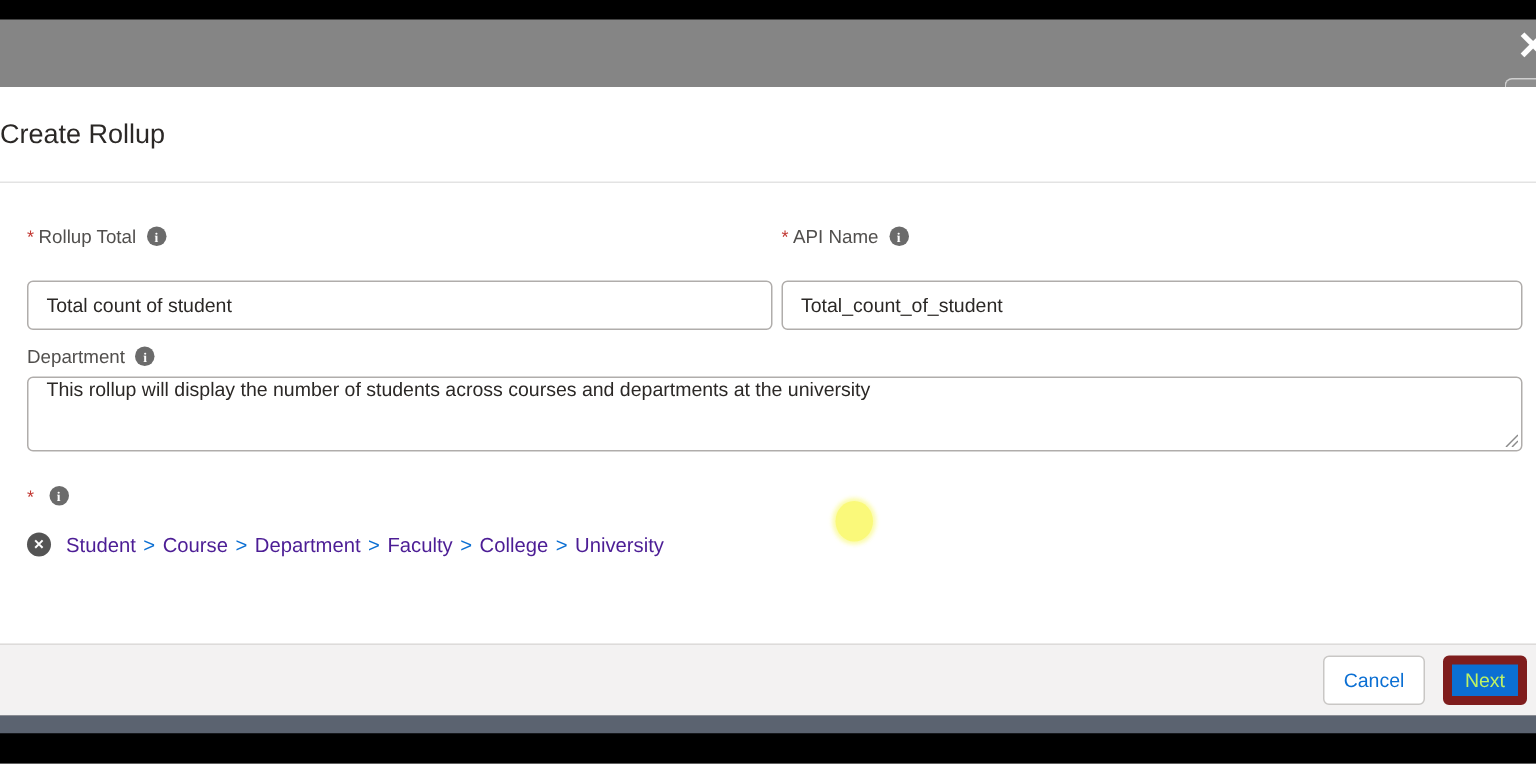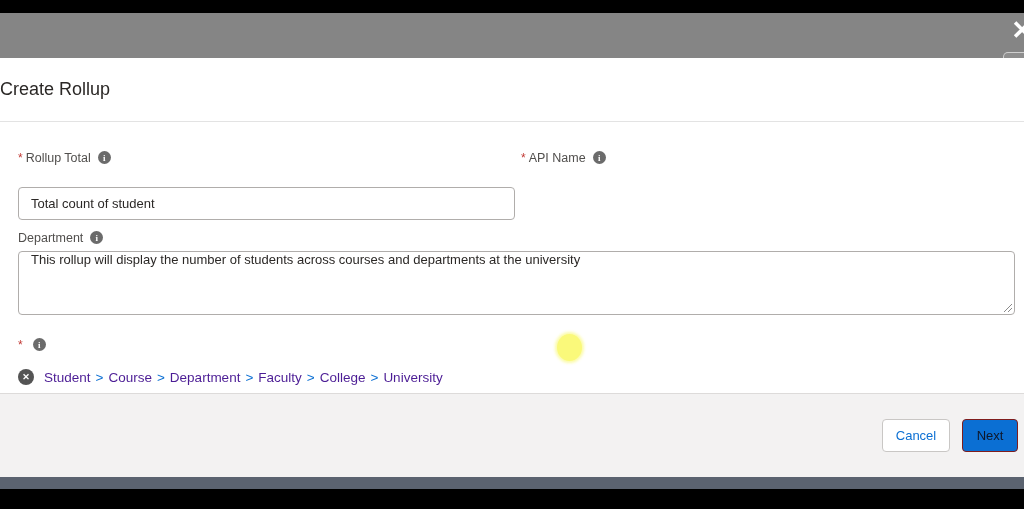--- a/index.html
+++ b/index.html
@@ -57,21 +57,21 @@
     width: 100%; height: 33px;
     border: 1px solid #b0adab; border-radius: 4px;
     font-family: "Liberation Sans", sans-serif;
     font-size: 13px; color: #2b2826; padding: 0 12px;
     background: #fff; outline: none; display: block; margin-top: 22px;
   }
 
   .desc-block { margin-top: 10px; }
   .textarea-wrap { position: relative; }
   .desc-textarea {
-    width: 100%; height: 64px; resize: none;
+    width: 100%; height: 50px; resize: none;
     border: 1px solid #b0adab; border-radius: 4px;
     font-family: "Liberation Sans", sans-serif;
     font-size: 13px; color: #2b2826;
     padding: 0 12px; background: #fff; outline: none; display: block;
     overflow: hidden; line-height: 1.3;
   }
   .resize-handle {
     position: absolute; right: 3px; bottom: 3px; width: 9px; height: 9px;
     cursor: nwse-resize;
   }
@@ -85,35 +85,35 @@
     display: inline-flex; align-items: center; justify-content: center;
     width: 16px; height: 16px; border-radius: 50%;
     background: #545454; color: #fff; font-size: 9px; font-weight: 700;
     cursor: pointer; margin-right: 10px; flex: none;
   }
   .crumbs { font-size: 13.5px; }
   .crumb-link { color: #4c1d95; cursor: pointer; }
   .crumb-sep { color: #0b6fd3; margin: 0 5px; }
 
   .modal-footer {
-    position: absolute; left: 0; bottom: 0; width: 100%; height: 84px;
+    position: absolute; left: 0; bottom: 0; width: 100%; height: 48px;
     background: #f3f2f2; border-top: 1px solid #dddbda;
     display: flex; align-items: center; justify-content: flex-end;
     gap: 12px; padding-right: 6px;
   }
   .btn {
     height: 33px; border-radius: 4px; font-family: "Liberation Sans", sans-serif;
     font-size: 13px; cursor: pointer; display: inline-flex;
     align-items: center; justify-content: center;
   }
   .btn-cancel {
     width: 68px; background: #ffffff; border: 1px solid #c9c7c5; color: #0b6fd3;
   }
   .btn-next {
-    width: 56px; background: #0b6fd3; border: 1px solid #7f1d1d; color: #0f172a;
+    width: 56px; background: #0b6fd3; border: 6px solid #7f1d1d; color: #bef264;
   }
 
   
   .bottom-slate { position: absolute; left: 0; top: 477px; width: 1024px; height: 12px; background: #5b6370; }
   .bottom-black { position: absolute; left: 0; top: 489px; width: 1024px; height: 20px; background: #000; }
 
   
   .cursor-dot {
     position: absolute; left: 557px; top: 334px; width: 25px; height: 27px;
     background: #faf97a; border-radius: 50%;
@@ -148,20 +148,21 @@
         </div>
         <input class="text-input" type="text" value="Total count of student" style="">
       </div>
 
       <div class="field">
         <div class="field-label">
           <span class="req">*</span>
           <span>API Name</span>
           <span class="info-chip">i</span>
         </div>
+        <input class="text-input" type="text" value="Total_count_of_student" style="">
       </div>
     </div>
 
     <div class="desc-block">
       <div class="field-label">
         <span>Department</span>
         <span class="info-chip">i</span>
       </div>
       <div class="textarea-wrap">
         <textarea class="desc-textarea" style="">This rollup will display the number of students across courses and departments at the university</textarea>

